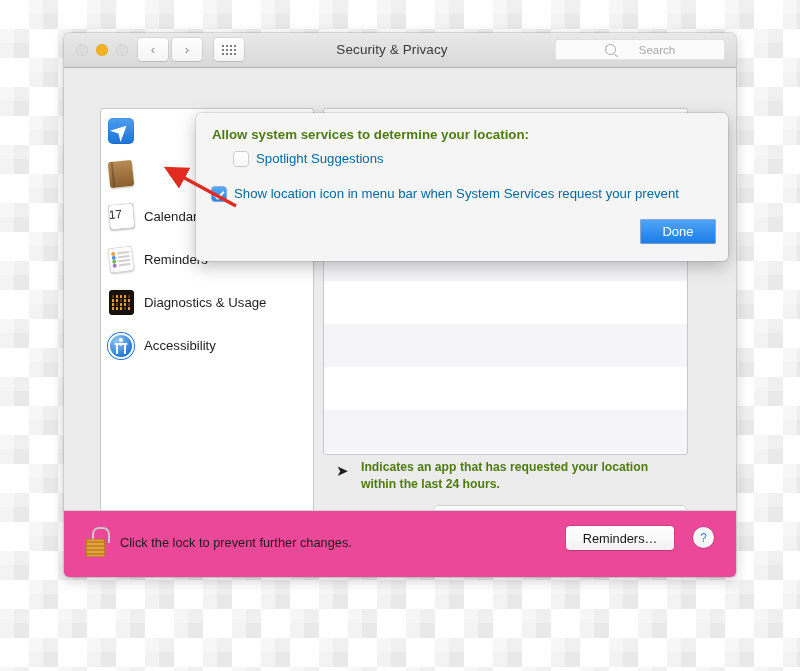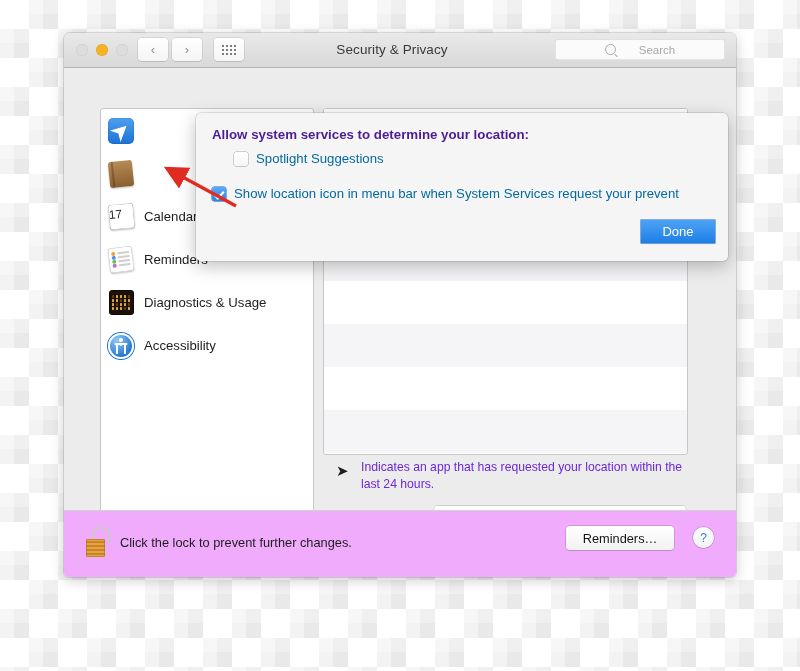--- a/index.html
+++ b/index.html
@@ -112,33 +112,33 @@
 
   .mainpanel{
     position:absolute;left:259px;top:40px;width:363px;height:345px;
     background:#ffffff;border:1px solid #c7c7c7;border-radius:3px;overflow:hidden;
   }
   .striperow{height:43px;background:#ffffff;}
   .striperow.alt{background:#f5f5f7;}
 
   .notewrap{position:absolute;left:272px;top:391px;width:350px;display:flex;gap:9px;}
   .arrowglyph{flex:0 0 16px;color:#1d1d1d;font-size:15px;line-height:1;padding-top:4px;}
-  .notetext{font-size:12.2px;color:#6d28d9;line-height:1.42;}
+  .notetext{font-size:12.2px;color:#4d7c0f;line-height:1.42;font-weight:bold;}
 
   .aboutbtn{
     position:absolute;left:370px;top:438px;width:252px;height:22px;
     background:linear-gradient(to bottom,#ffffff,#f3f3f3);
     border-radius:4px;box-shadow:0 0 0 .5px rgba(0,0,0,.26),0 1px 1px rgba(0,0,0,.08);
     display:flex;align-items:center;justify-content:center;
     font-size:12.8px;color:#161616;
   }
 
   .footer{
     position:absolute;left:0;right:0;bottom:0;height:67px;
-    background:#f0abfc;border-top:1px solid #d3d3d3;
+    background:#ec4899;border-top:1px solid #d3d3d3;
   }
   .lockico{position:absolute;left:22px;top:16px;width:22px;height:30px;}
   .lockico .shackle{position:absolute;left:6px;top:0;width:14px;height:14px;border:2.4px solid #c9c9c9;border-bottom:none;border-radius:7px 7px 0 0;}
   .lockico .bodyl{position:absolute;left:0;top:12px;width:19px;height:18px;border-radius:2px;background:repeating-linear-gradient(to bottom,#e6a33c 0 2px,#c8842a 2px 4px);box-shadow:inset 0 0 0 .5px #9a6620;}
   .footertext{position:absolute;left:56px;top:24px;font-size:12.8px;color:#1d1d1d;}
   .advbtn{
     position:absolute;right:62px;top:15px;width:108px;height:24px;
     background:linear-gradient(to bottom,#ffffff,#f2f2f2);
     border-radius:4px;box-shadow:0 0 0 .5px rgba(0,0,0,.26),0 1px 1px rgba(0,0,0,.08);
     display:flex;align-items:center;justify-content:center;
@@ -152,21 +152,21 @@
     font-size:12px;color:#3b7fd4;
   }
 
   
   .sheet{
     position:absolute;left:132px;top:80px;width:532px;height:148px;
     background:#f5f5f5;border-radius:5px;
     box-shadow:0 5px 18px rgba(0,0,0,.26),0 0 0 .5px rgba(0,0,0,.18);
     z-index:40;
   }
-  .sheet-title{position:absolute;left:16px;top:14px;font-size:13.3px;font-weight:bold;color:#4c1d95;}
+  .sheet-title{position:absolute;left:16px;top:14px;font-size:13.3px;font-weight:bold;color:#4d7c0f;}
   .cbrow{position:absolute;display:flex;align-items:flex-start;gap:8px;}
   .cbrow.r1{left:38px;top:38px;}
   .cbrow.r2{left:16px;top:73px;}
   .cb{
     width:14px;height:14px;border-radius:2.5px;flex:0 0 14px;margin-top:1px;
     background:linear-gradient(to bottom,#ffffff,#f6f6f6);
     box-shadow:0 0 0 .5px #a6a6a6, 0 1px 1px rgba(0,0,0,.06);
   }
   .cb.checked{
     background:linear-gradient(to bottom,#5aa9f4,#2a84e8);

